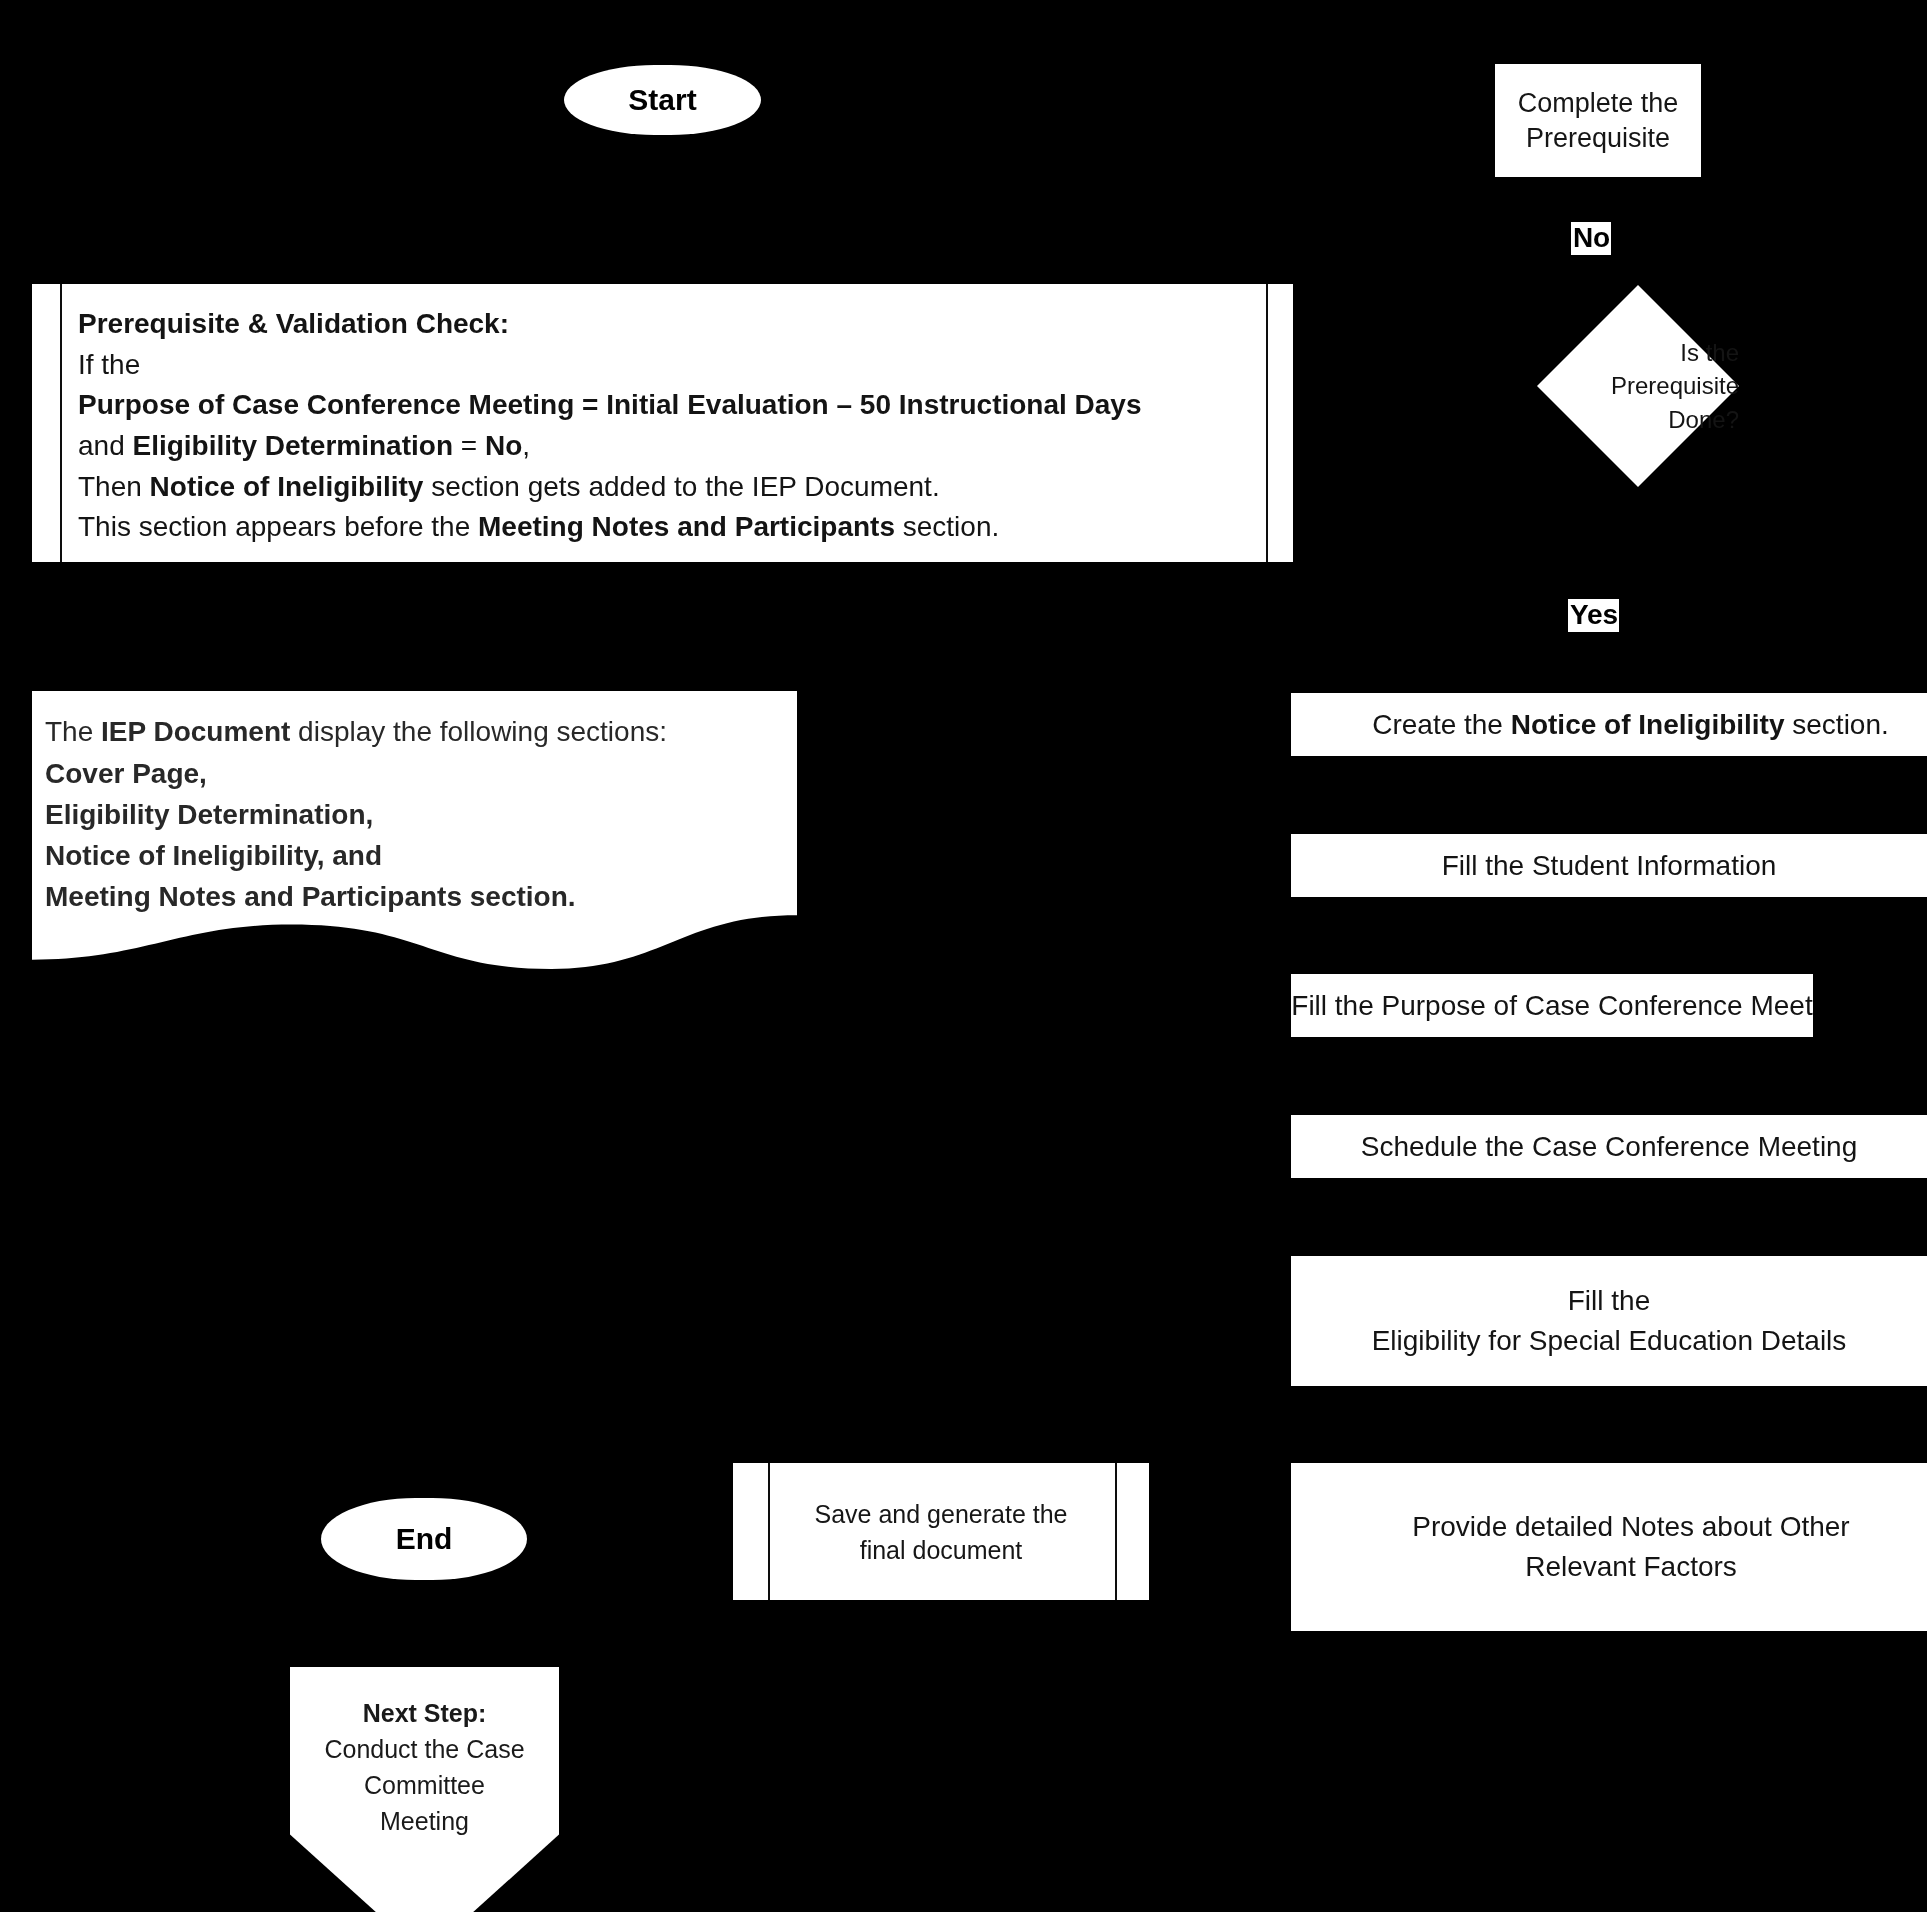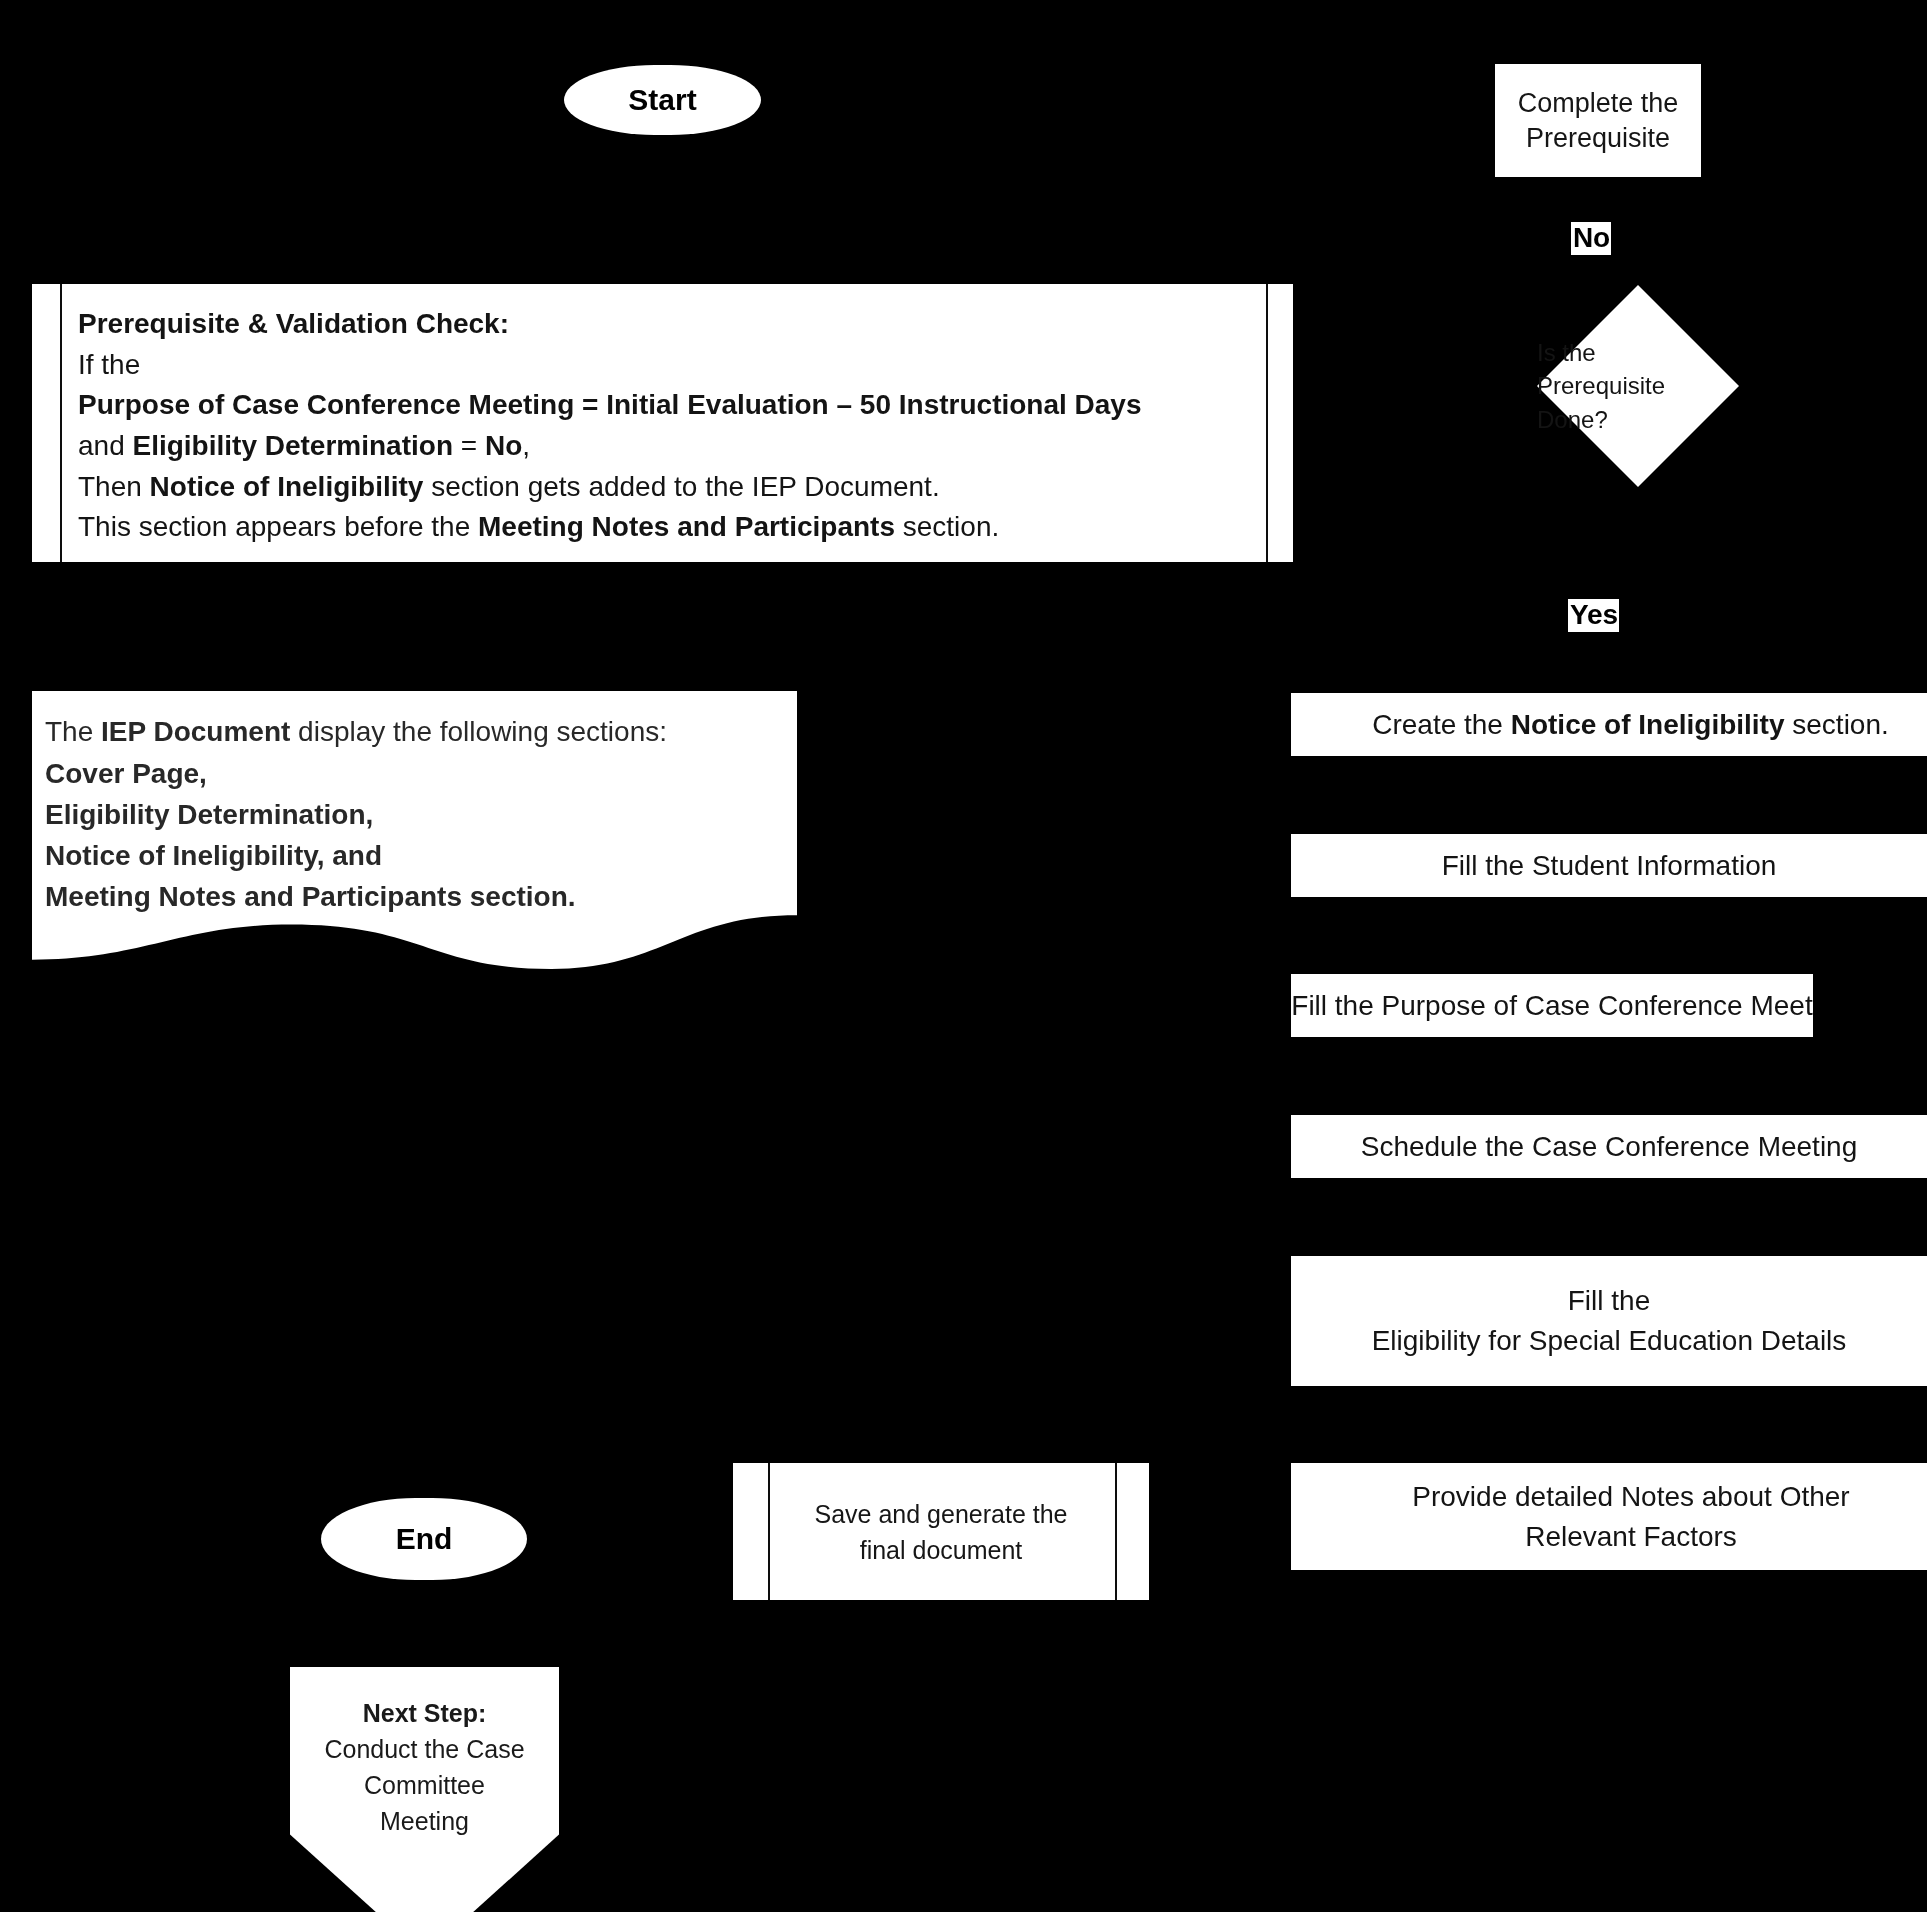--- a/index.html
+++ b/index.html
@@ -75,21 +75,21 @@
   .diamond .dm-fill {
     position: absolute;
     inset: 0;
     background: #ffffff;
     clip-path: polygon(50% 0%, 100% 50%, 50% 100%, 0% 50%);
   }
   .diamond .dm-text {
     position: absolute;
     inset: 0;
     display: flex;
-    align-items: flex-start;
+    align-items: flex-end;
     justify-content: center;
     text-align: center;
     color: #141414;
   }
 
   
   .docshape {
     background: transparent;
     display: block;
   }
@@ -219,21 +219,21 @@
 
   <div class="shape process" style="left:1291px; top:1071px; width:636px; height:63px; font-size:28px;">
     <span>Schedule the Case Conference Meeting</span>
   </div>
 
   <div class="shape process" style="left:1291px; top:1212px; width:636px; height:130px; font-size:28px; flex-direction:column; line-height:1.42;">
     <span>Fill the</span>
     <span>Eligibility for Special Education Details</span>
   </div>
 
-  <div class="shape process" style="left:1291px; top:1419px; width:636px; height:107px; font-size:28px; flex-direction:column; line-height:1.42;padding-left:44px;">
+  <div class="shape process" style="left:1291px; top:1419px; width:636px; height:168px; font-size:28px; flex-direction:column; line-height:1.42;padding-left:44px;">
     <span>Provide detailed Notes about Other</span>
     <span>Relevant Factors</span>
   </div>
 
   <div class="shape predef" style="left:733px; top:1419px; width:416px; height:137px;">
     <div class="pp-body"></div>
     <div class="pp-bar" style="left:35px;"></div>
     <div class="pp-bar" style="left:382px;"></div>
     <div class="pp-inner" style="font-size:25px; flex-direction:column; line-height:1.44; color:#161616;">
       <span>Save and generate the</span>

